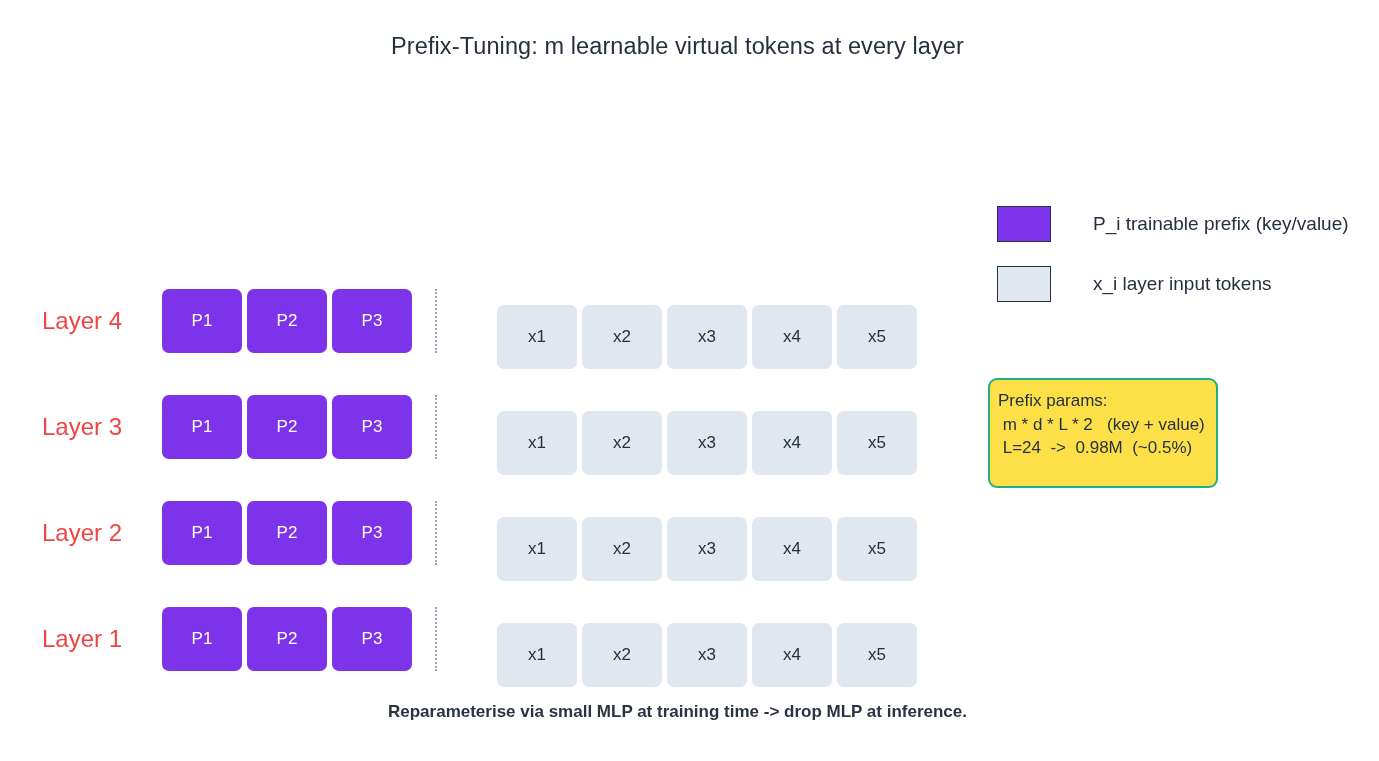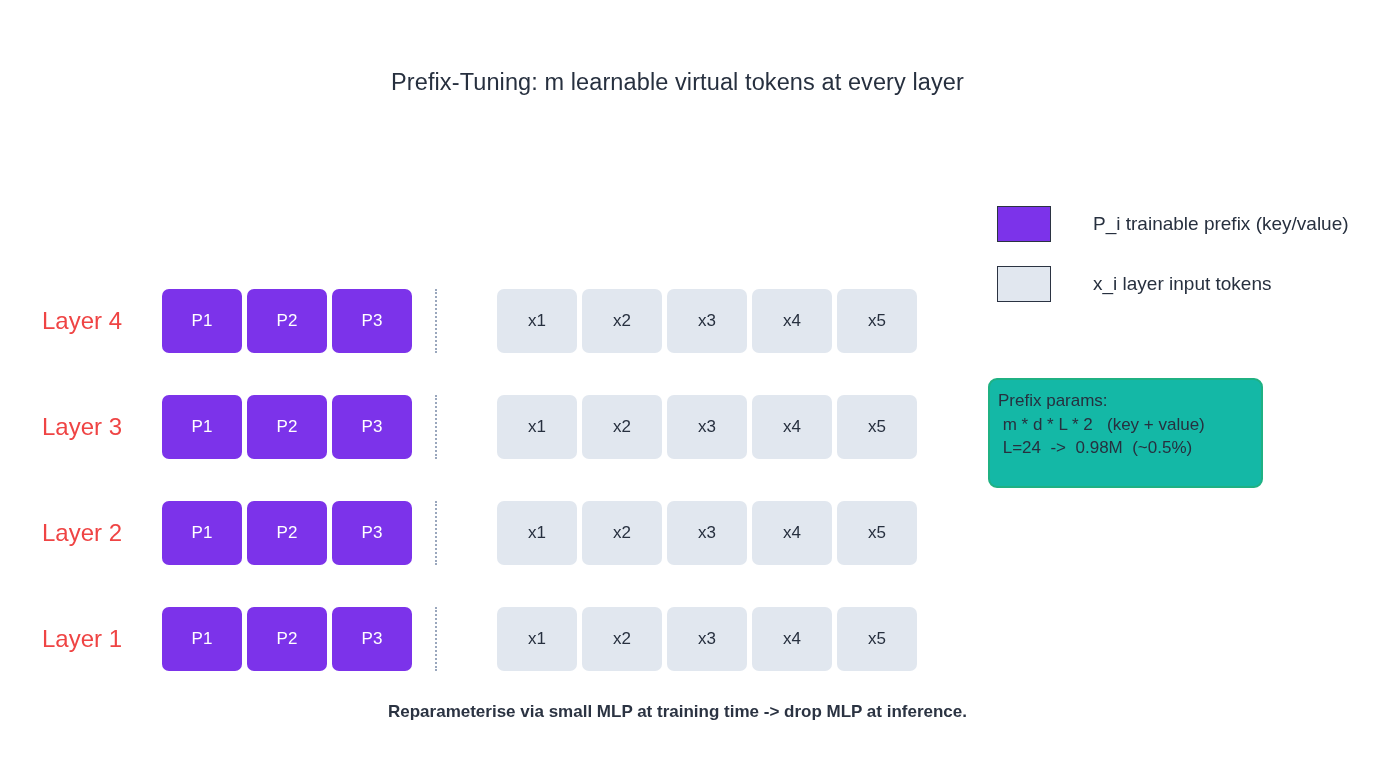--- a/index.html
+++ b/index.html
@@ -22,21 +22,20 @@
     position: absolute;
     left: 0;
     top: 33px;
     width: 1355px;
     text-align: center;
     font-size: 23.5px;
     font-weight: 400;
     color: #27303f;
     letter-spacing: 0.1px;
     white-space: nowrap;
-    margin-top: 36px;
   }
 
   
   #layer-stack {
     position: absolute;
     left: 0;
     top: 289px;
   }
   .layer-row {
     position: absolute;
@@ -56,21 +55,21 @@
   .prefix-group {
     position: absolute;
     left: 162px;
     top: 0;
     display: flex;
     gap: 5px;
   }
   .token-group {
     position: absolute;
     left: 460px;
-    top: 0;
+    top: 16px;
     display: flex;
     gap: 5px;
     padding-left: 37px;
   }
   .cell {
     width: 80px;
     height: 64px;
     border-radius: 7px;
     display: flex;
     align-items: center;
@@ -121,26 +120,26 @@
     font-size: 19px;
     color: #27303f;
     white-space: nowrap;
   }
 
   
   #info-box {
     position: absolute;
     left: 988px;
     top: 378px;
-    width: 275px;
+    width: 230px;
     height: 110px;
     box-sizing: border-box;
     border: 2.4px solid #1fb183;
     border-radius: 9px;
-    background: #14b8a6;
+    background: #fde047;
     padding: 9px 0 0 8px;
   }
   .info-line {
     font-size: 17px;
     line-height: 23.5px;
     color: #27303f;
     white-space: pre;
   }
 
   

